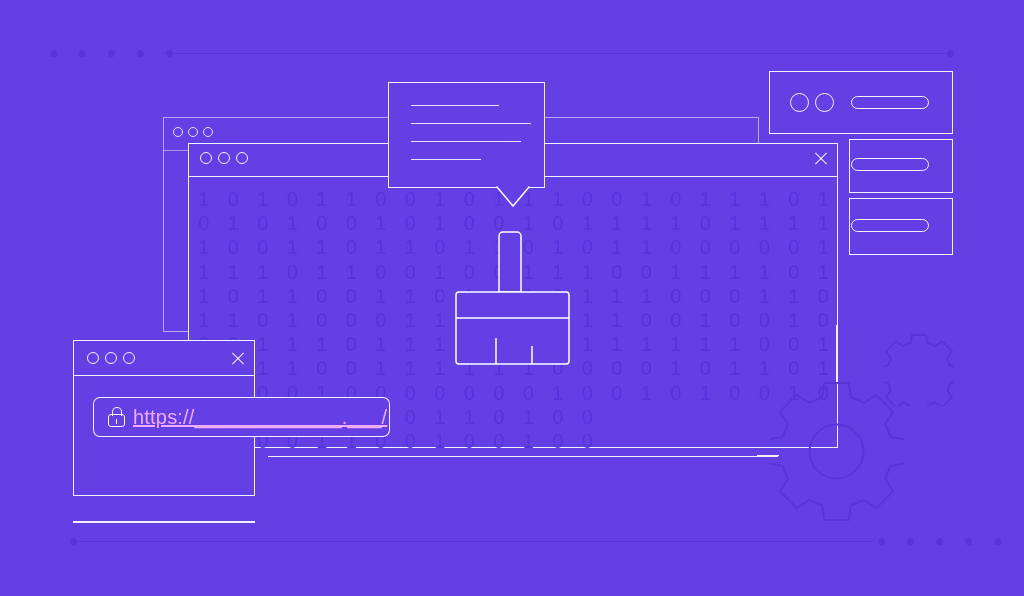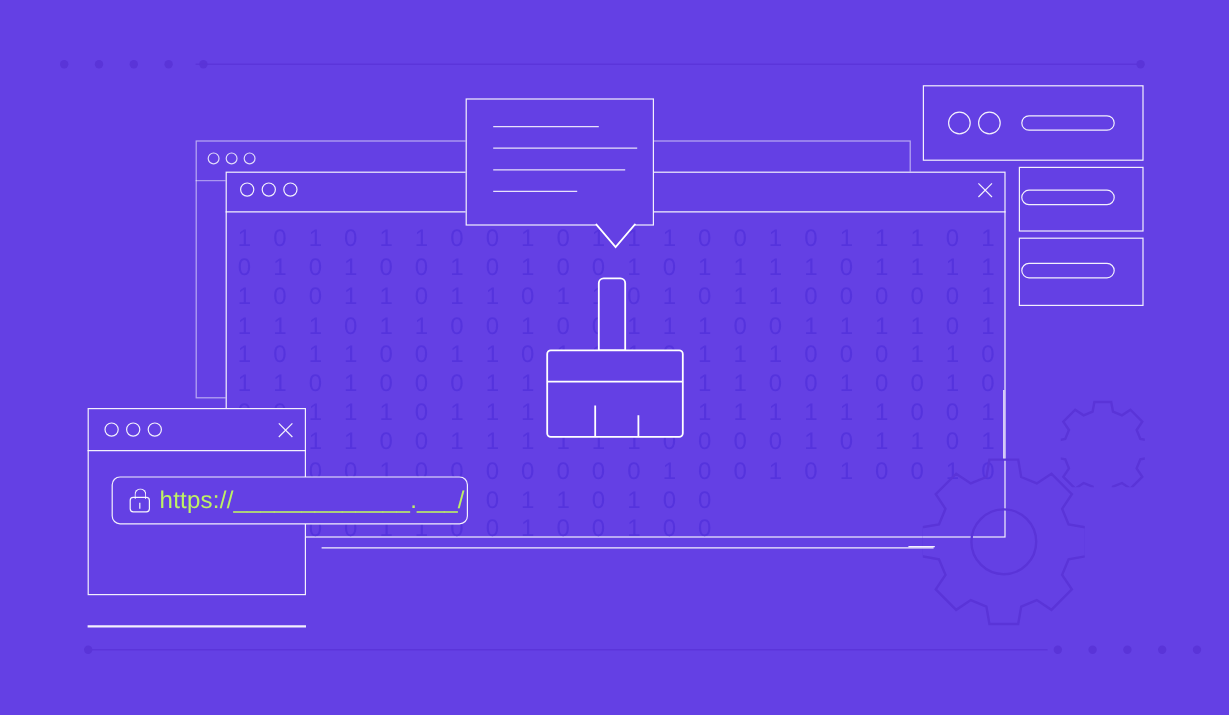--- a/index.html
+++ b/index.html
@@ -113,25 +113,26 @@
   
   #urlbar{
     position:absolute;left:93px;top:397px;width:297px;height:40px;
     border:1.5px solid rgba(255,255,255,.92);
     border-radius:7px;
     box-sizing:border-box;
     background:#6440e4;
     display:flex;align-items:center;
   }
   #urltext{
-    color:#bef264;
+    color:#f0abfc;
     font-size:20px;
     font-family:"Liberation Sans", sans-serif;
     white-space:nowrap;
     letter-spacing:.2px;
+    text-decoration:underline;
   }
   .lock{
     position:relative;width:17px;height:20px;margin-left:14px;margin-right:8px;flex:0 0 17px;
   }
   .lock-body{
     position:absolute;left:0;bottom:0;width:17px;height:13px;
     border:1.5px solid rgba(255,255,255,.95);
     border-radius:3px;box-sizing:border-box;
   }
   .lock-shackle{

